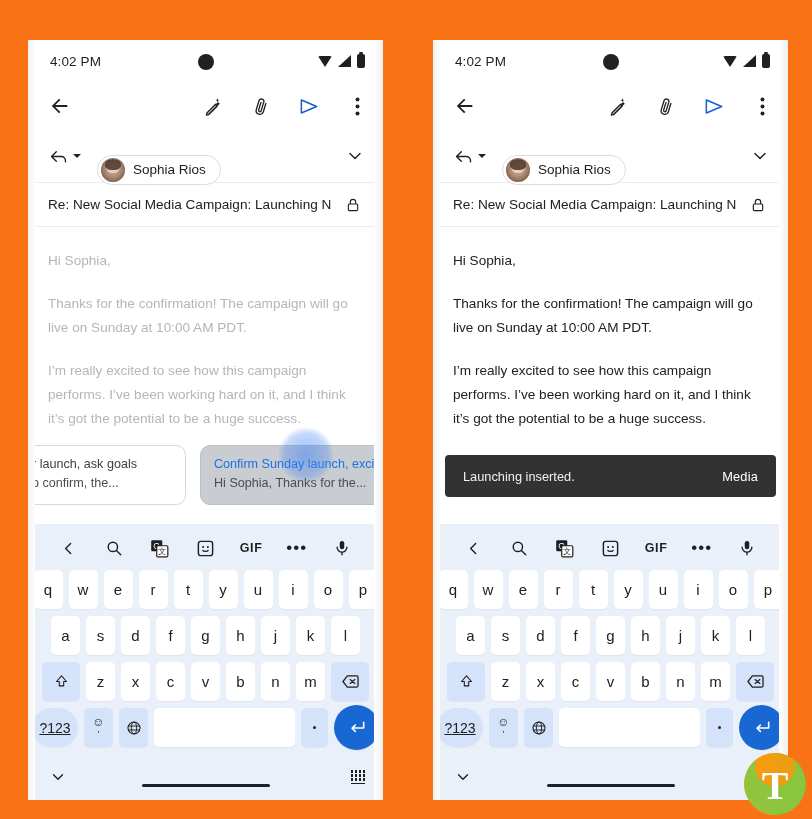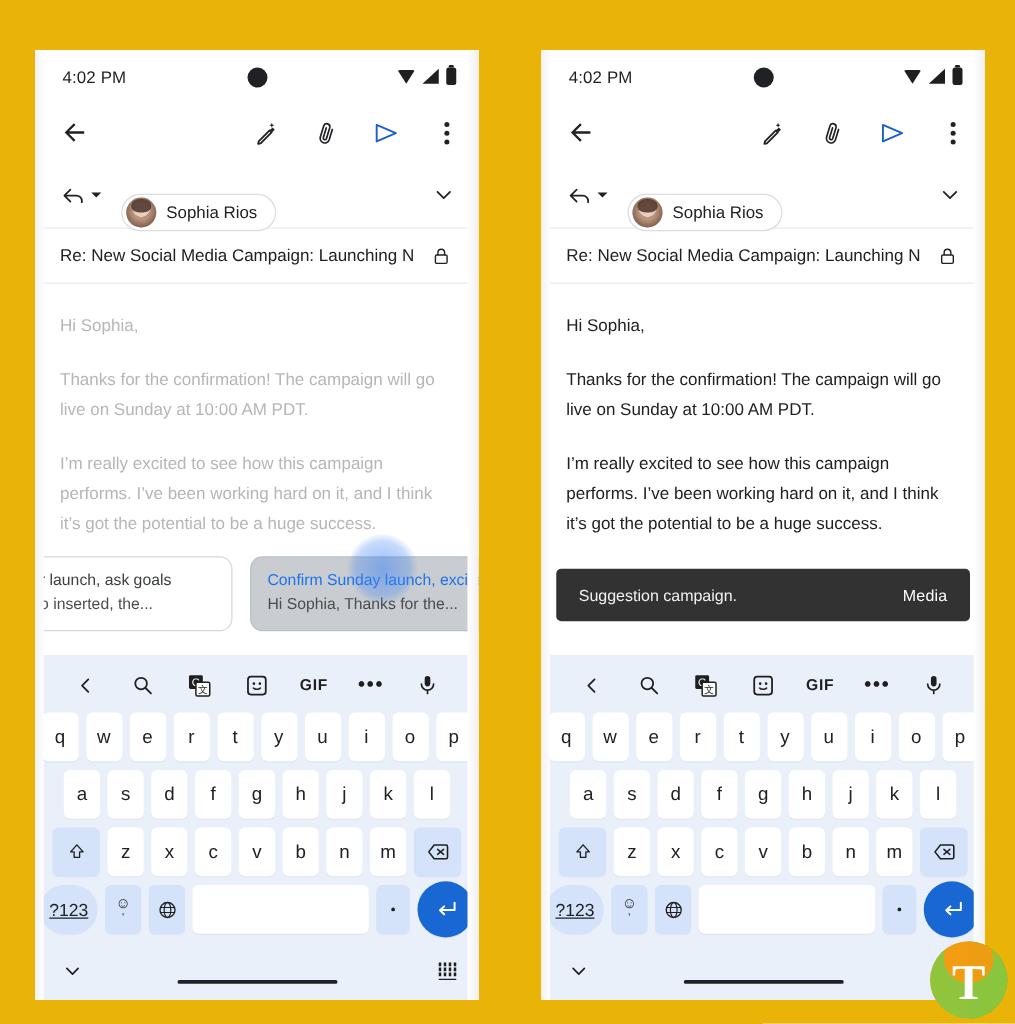--- a/index.html
+++ b/index.html
@@ -5,21 +5,21 @@
   * { box-sizing: border-box; margin: 0; padding: 0; }
   html, body {
     width: 812px; height: 819px;
     background: #ffffff;
     font-family: "Liberation Sans", sans-serif;
     overflow: hidden;
   }
   #stage {
     position: relative;
     width: 812px; height: 819px;
-    background: #eab308;
+    background: #f97316;
   }
 
   
   .phone {
     position: absolute;
     top: 40px;
     width: 355px;
     height: 760px;
     background: #ffffff;
     overflow: hidden;
@@ -487,21 +487,21 @@
 
     <div class="body dim">
       <p>Hi Sophia,</p>
       <p>Thanks for the confirmation! The campaign will go live on Sunday at 10:00 AM PDT.</p>
       <p>I’m really excited to see how this campaign performs. I’ve been working hard on it, and I think it’s got the potential to be a huge success.</p>
       <p><span>Thanks,</span><br><span>Amelia</span></p>
 
       <div class="chiprow">
         <div class="sugg plain">
           <div class="l1">r launch, ask goals</div>
-          <div class="l2">o inserted, the...</div>
+          <div class="l2">o confirm, the...</div>
         </div>
         <div class="sugg active">
           <div class="l1">Confirm Sunday launch, excited.</div>
           <div class="l2">Hi Sophia, Thanks for the...</div>
         </div>
       </div>
       <div class="ripple"></div>
     </div>
 
     <div class="keyboard">
@@ -723,21 +723,21 @@
       </span>
     </div>
 
     <div class="body">
       <p>Hi Sophia,</p>
       <p>Thanks for the confirmation! The campaign will go live on Sunday at 10:00 AM PDT.</p>
       <p>I’m really excited to see how this campaign performs. I’ve been working hard on it, and I think it’s got the potential to be a huge success.</p>
       <p><span>Thanks,</span><br><span>Amelia</span><span class="caret"></span></p>
 
       <div class="snackbar">
-        <span class="snack-msg">Suggestion campaign.</span>
+        <span class="snack-msg">Launching inserted.</span>
         <span class="snack-action">Media</span>
       </div>
     </div>
 
     <div class="keyboard">
       <div class="kbtoolbar">
         <span class="kbtool">
           <svg class="icon-svg" width="17" height="17" viewBox="0 0 24 24">
               <path d="M15 5l-7 7 7 7" fill="none" stroke="#1f1f1f" stroke-width="2" stroke-linecap="round" stroke-linejoin="round"></path>
             </svg>

